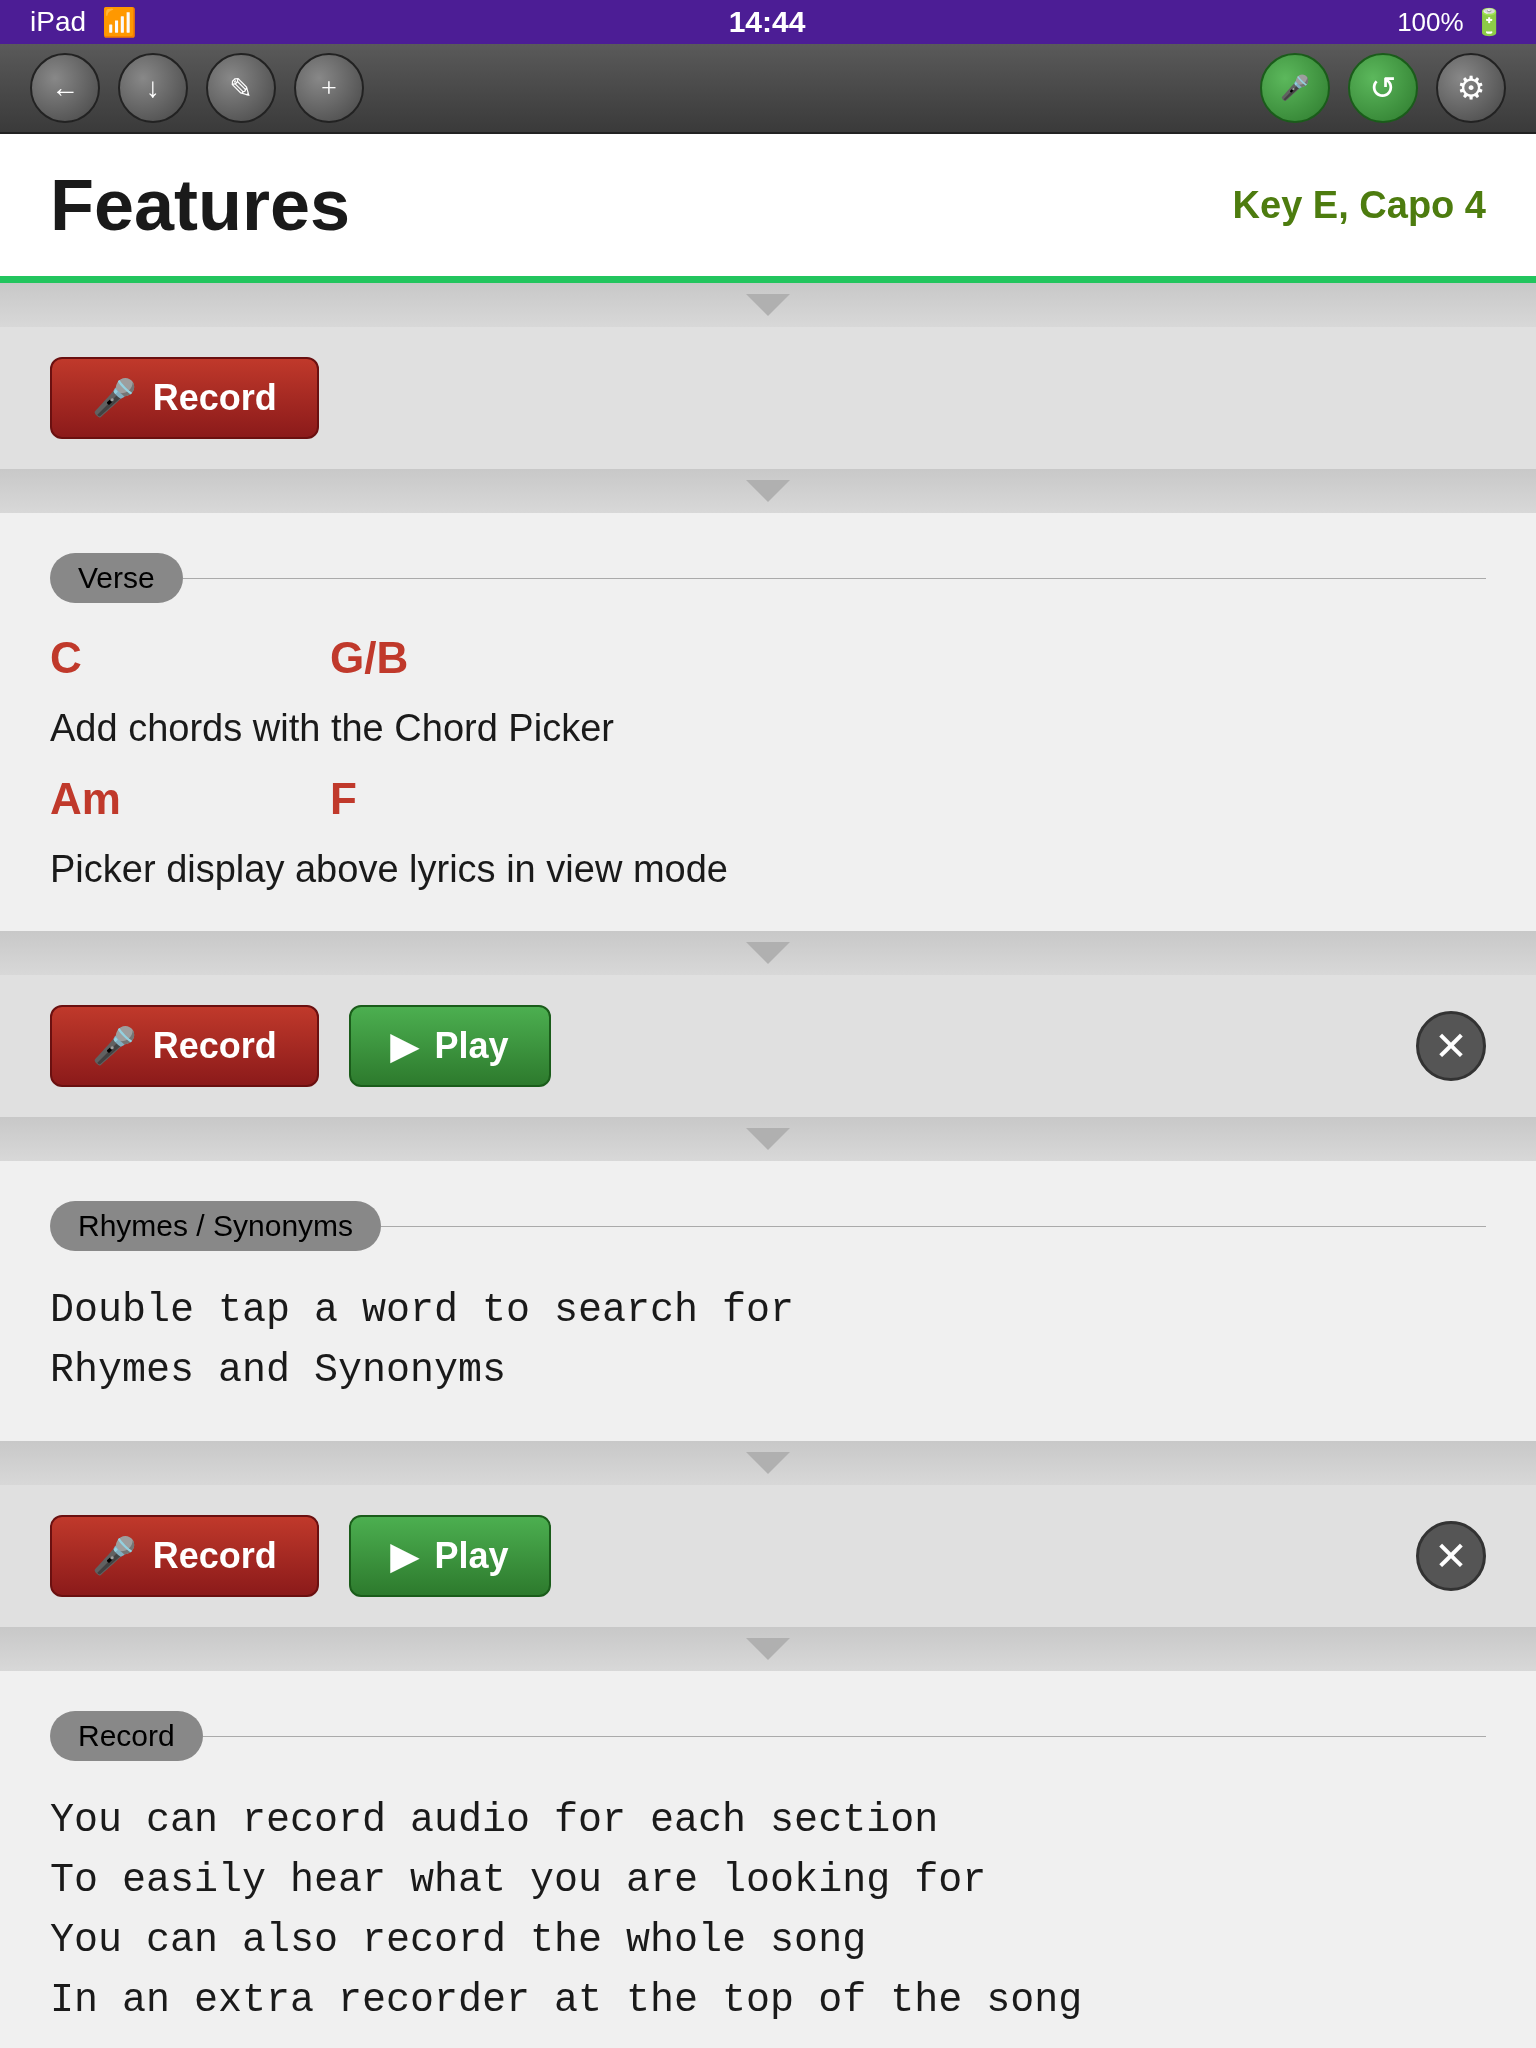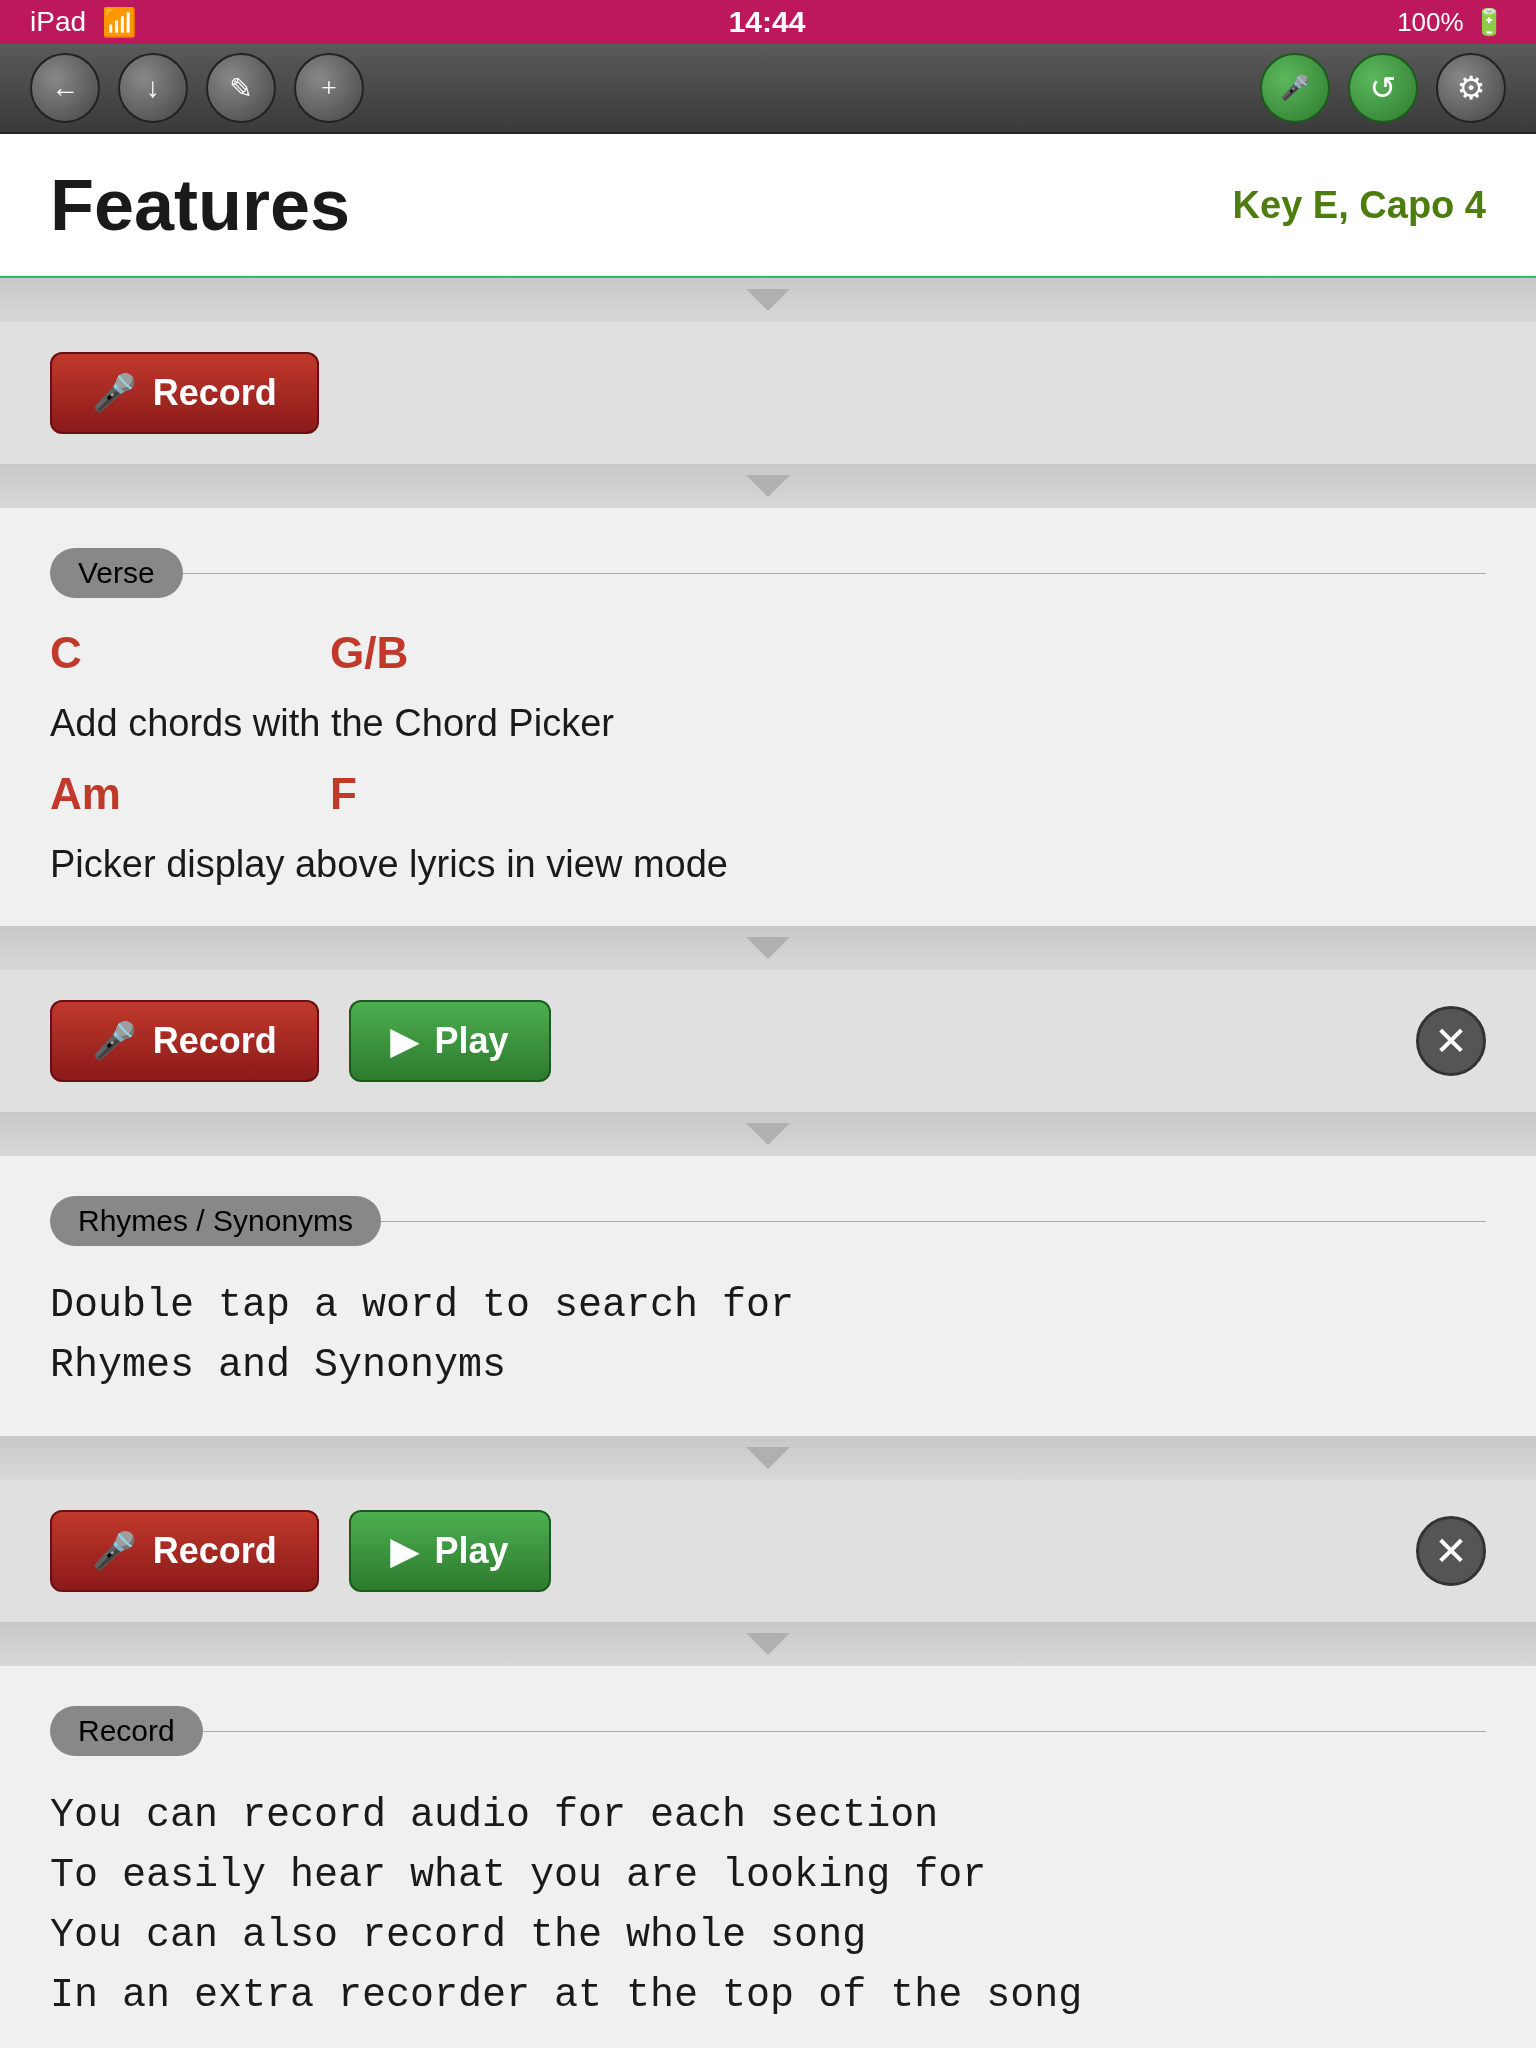--- a/index.html
+++ b/index.html
@@ -9,21 +9,21 @@
       min-height: 2048px;
       font-family: 'Georgia', serif;
       background: #e8e8e8;
       overflow-x: hidden;
     }
 
     
     .status-bar {
       width: 100%;
       height: 44px;
-      background: #be185d;
+      background: #4c1d95;
       display: flex;
       align-items: center;
       justify-content: space-between;
       padding: 0 30px;
       color: white;
       font-family: -apple-system, sans-serif;
       font-size: 28px;
       gap: 44px;
     }
     .status-left { display: flex; align-items: center; gap: 16px; }
@@ -86,21 +86,21 @@
     }
 
     
     .page-header {
       width: 100%;
       background: white;
       padding: 30px 50px;
       display: flex;
       align-items: center;
       justify-content: space-between;
-      border-bottom: 2px solid #22c55e;
+      border-bottom: 7px solid #22c55e;
     }
     .page-title {
       font-size: 72px;
       font-weight: bold;
       color: #1a1a1a;
       font-family: -apple-system, sans-serif;
     }
     .key-capo {
       font-size: 38px;
       font-weight: bold;

